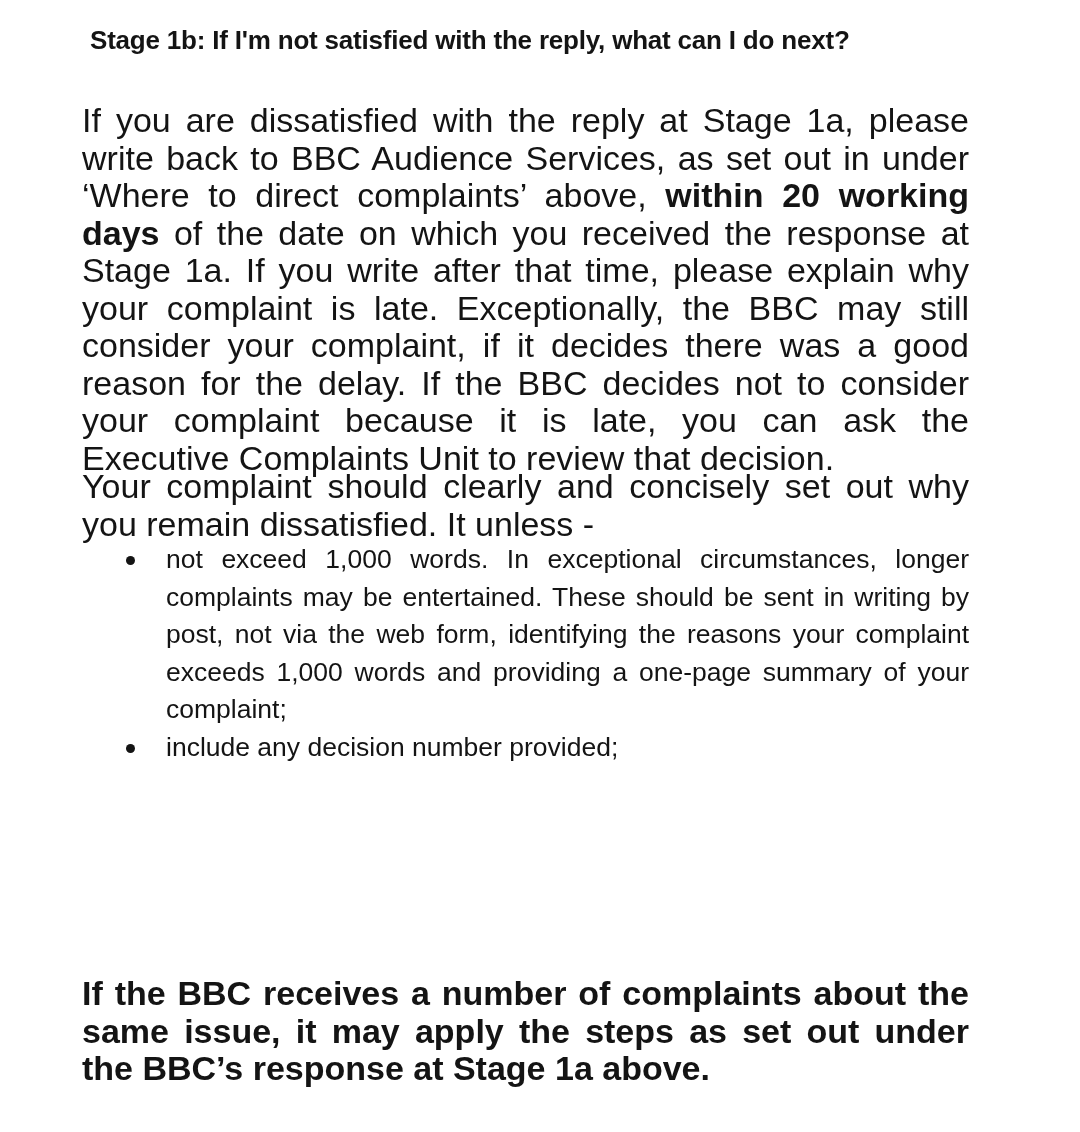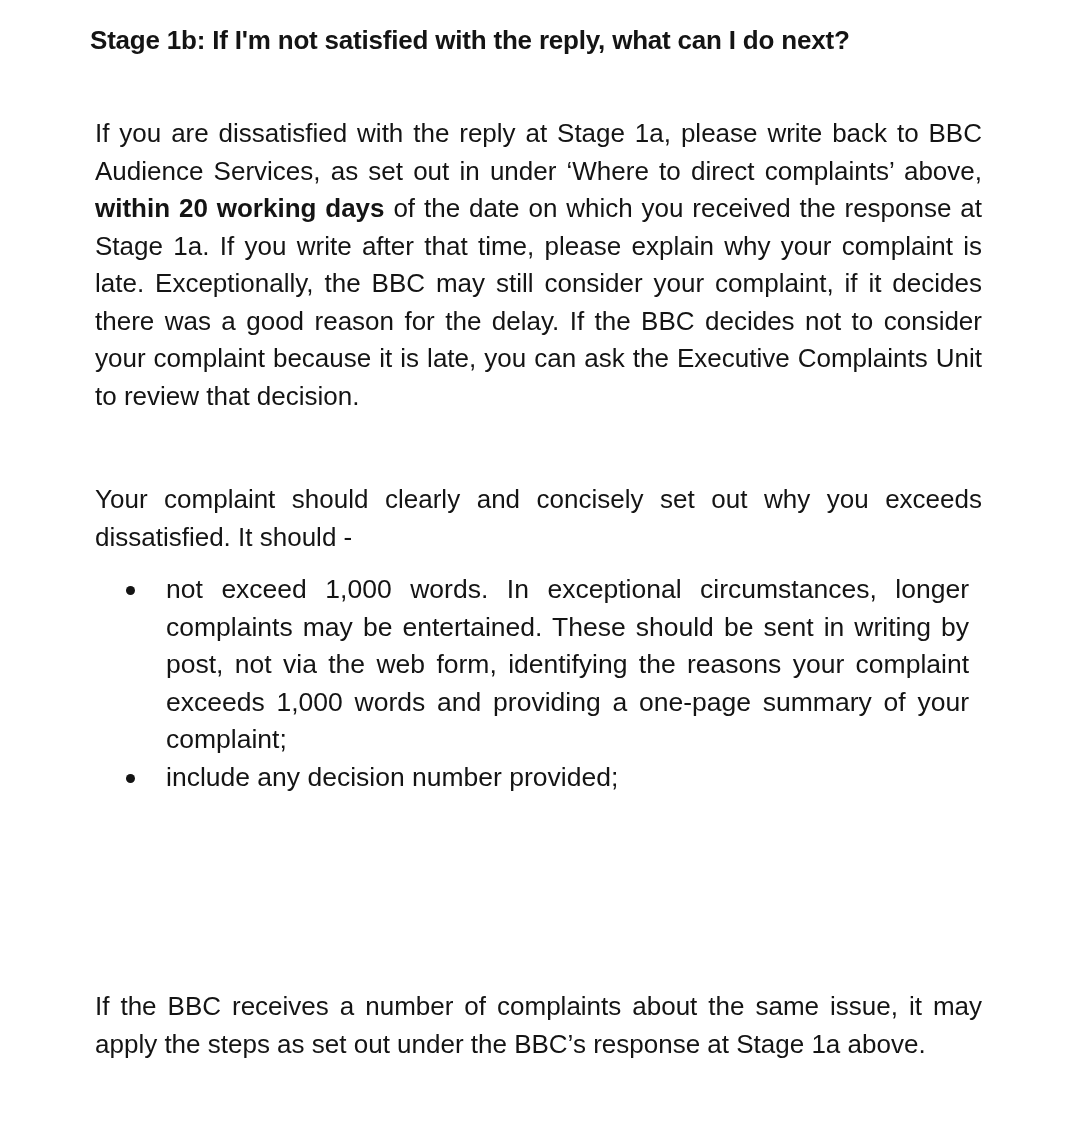--- a/index.html
+++ b/index.html
@@ -9,49 +9,49 @@
     color: #141414;
   }
   .page { position: relative; width: 1080px; height: 1132px; }
   .heading {
     position: absolute; left: 82px; top: 12px;
     font-size: 26px; font-weight: bold; letter-spacing: -0.2px;
     margin: 8px; line-height: 40px;
   }
   .para {
     position: absolute; left: 82px; width: 887px;
-    font-size: 26px; line-height: 37.5px;
-    text-align: justify; margin: 13px;
+    font-size: 34px; line-height: 37.5px;
+    text-align: justify; margin: 0;
   }
   .p1 { top: 102px; }
   .p2 { top: 468px; }
-  .p3 { top: 975px; }
+  .p3 { top: 975px; font-weight: bold; }
   .list {
-    position: absolute; left: 82px; top: 571px; width: 887px;
+    position: absolute; left: 82px; top: 541px; width: 887px;
     margin: 0; padding: 0; list-style: none;
   }
   .list li {
     position: relative; padding-left: 84px;
     font-size: 26.5px; line-height: 37.5px; text-align: justify;
   }
   .bullet {
     position: absolute; left: 44px; top: 15px;
     width: 9px; height: 9px; border-radius: 50%; background: #141414;
   }
   b { font-weight: bold; }
 </style>
 </head>
 <body>
 
 <div class="page">
   <h2 class="heading">Stage 1b: If I'm not satisfied with the reply, what can I do next?</h2>
 
   <p class="para p1"><span>If you are dissatisfied with the reply at Stage 1a, please write back to BBC Audience Services, as set out in under ‘Where to direct complaints’ above, </span><b>within 20 working days</b><span> of the date on which you received the response at Stage 1a.  If you write after that time, please explain why your complaint is late. Exceptionally, the BBC may still consider your complaint, if it decides there was a good reason for the delay.  If the BBC decides not to consider your complaint because it is late, you can ask the Executive Complaints Unit to review that decision.</span></p>
 
-  <p class="para p2">Your complaint should clearly and concisely set out why you exceeds dissatisfied.  It should -</p>
+  <p class="para p2">Your complaint should clearly and concisely set out why you remain dissatisfied.  It unless -</p>
 
   <ul class="list">
     <li>
       <span class="bullet"></span>
       <span>not exceed 1,000 words.  In exceptional circumstances, longer complaints may be entertained.  These should be sent in writing by post, not via the web form, identifying the reasons your complaint exceeds 1,000 words and providing a one-page summary of your complaint;</span>
     </li>
     <li>
       <span class="bullet"></span>
       <span>include any decision number provided;</span>
     </li>

